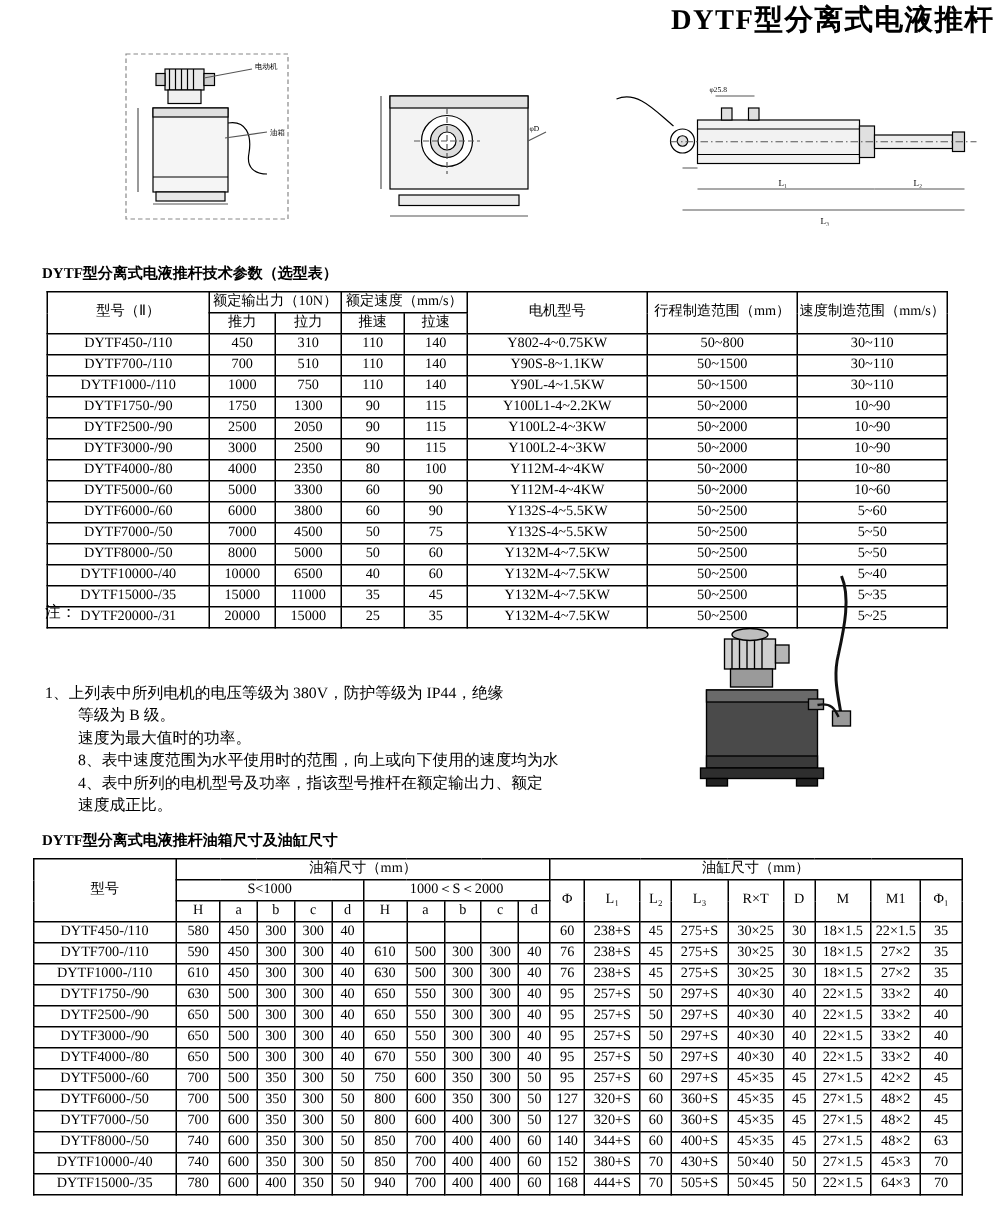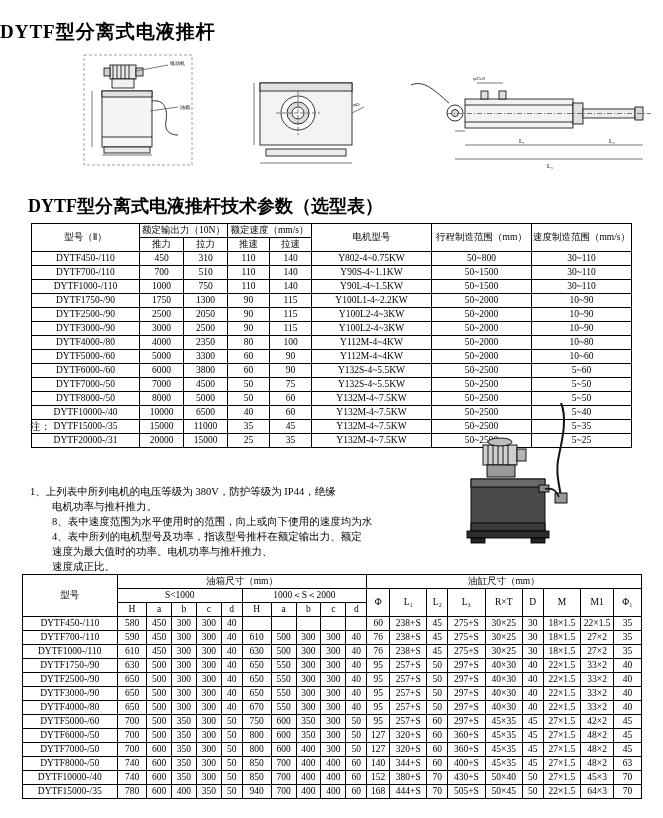--- a/index.html
+++ b/index.html
@@ -15,26 +15,26 @@
     position: relative;
     overflow: hidden;
   }
   .page {
     width: 663px;
     height: 818px;
     position: relative;
     padding: 0;
   }
   .main-title {
-    text-align: left;
+    text-align: right;
     font-family: "Liberation Serif", serif;
     font-size: 19px;
     font-weight: bold;
     letter-spacing: 1px;
-    margin: 19px 0 6px 0;
+    margin: 0 0 6px 0;
   }
   
   .fig-row {
     position: relative;
     height: 135px;
     margin: 2px 12px 6px 12px;
   }
   .fig-left {
     position: absolute;
     left: 70px;
@@ -52,21 +52,21 @@
   .fig-right {
     position: absolute;
     left: 395px;
     top: 18px;
     width: 250px;
     height: 105px;
   }
   svg { display: block; }
   
   .section-head {
-    font-size: 18px;
+    font-size: 10px;
     font-weight: bold;
     font-family: "Liberation Serif", serif;
     margin: 8px 0 5px 28px;
   }
   
   table.spec {
     border-collapse: collapse;
     margin: 0 auto;
     font-family: "Liberation Serif", serif;
     font-size: 9.5px;
@@ -244,21 +244,21 @@
           <td>Y802-4~0.75KW</td>
           <td>50~800</td>
           <td>30~110</td>
         </tr>
         <tr>
           <td>DYTF700-/110</td>
           <td>700</td>
           <td>510</td>
           <td>110</td>
           <td>140</td>
-          <td>Y90S-4~1.1KW</td>
+          <td>Y90S-8~1.1KW</td>
           <td>50~1500</td>
           <td>30~110</td>
         </tr>
         <tr>
           <td>DYTF1000-/110</td>
           <td>1000</td>
           <td>750</td>
           <td>110</td>
           <td>140</td>
           <td>Y90L-4~1.5KW</td>
@@ -373,24 +373,24 @@
           <td>35</td>
           <td>Y132M-4~7.5KW</td>
           <td>50~2500</td>
           <td>5~25</td>
         </tr>
       </tbody>
   </table>
 
   <div class="notes">
     <span class="n-line">1、上列表中所列电机的电压等级为 380V，防护等级为 IP44，绝缘</span>
-    <span class="indent">电机功率与推杆推力。</span>
+    <span class="indent">等级为 B 级。</span>
+    <span class="indent">速度为最大值时的功率。</span>
     <span class="indent">8、表中速度范围为水平使用时的范围，向上或向下使用的速度均为水</span>
     <span class="indent">4、表中所列的电机型号及功率，指该型号推杆在额定输出力、额定</span>
-    <span class="indent">速度为最大值时的功率。电机功率与推杆推力、</span>
     <span class="indent">速度成正比。</span>
   </div>
 
   <div style="position:absolute; left:30px; top:401px; font-family:'Liberation Serif',serif; font-size:10.5px;">注：</div>
 
   <div class="pump-fig">
     <svg width="150" height="155" viewBox="0 0 150 155">
       <g stroke="#000" fill="none" stroke-width="0.9">
 
         <path d="M118 6 C124 20 120 40 116 58 C112 74 116 86 118 100" stroke="#111" stroke-width="2"></path>
@@ -414,20 +414,21 @@
 
         <rect x="28" y="141" width="14" height="5" fill="#222"></rect>
         <rect x="88" y="141" width="14" height="5" fill="#222"></rect>
 
         <rect x="96" y="88" width="10" height="7" fill="#8a8a8a"></rect>
         <path d="M102 92 C112 90 114 96 116 100" stroke="#111" stroke-width="1.6"></path>
       </g>
     </svg>
   </div>
 
+  <div class="section-head">DYTF型分离式电液推杆油箱尺寸及油缸尺寸</div>
 
   <table class="spec t2">
     <colgroup>
       <col style="width:92px">
       <col style="width:28px">
         <col style="width:24px">
         <col style="width:24px">
         <col style="width:24px">
         <col style="width:20px">
       <col style="width:28px">

